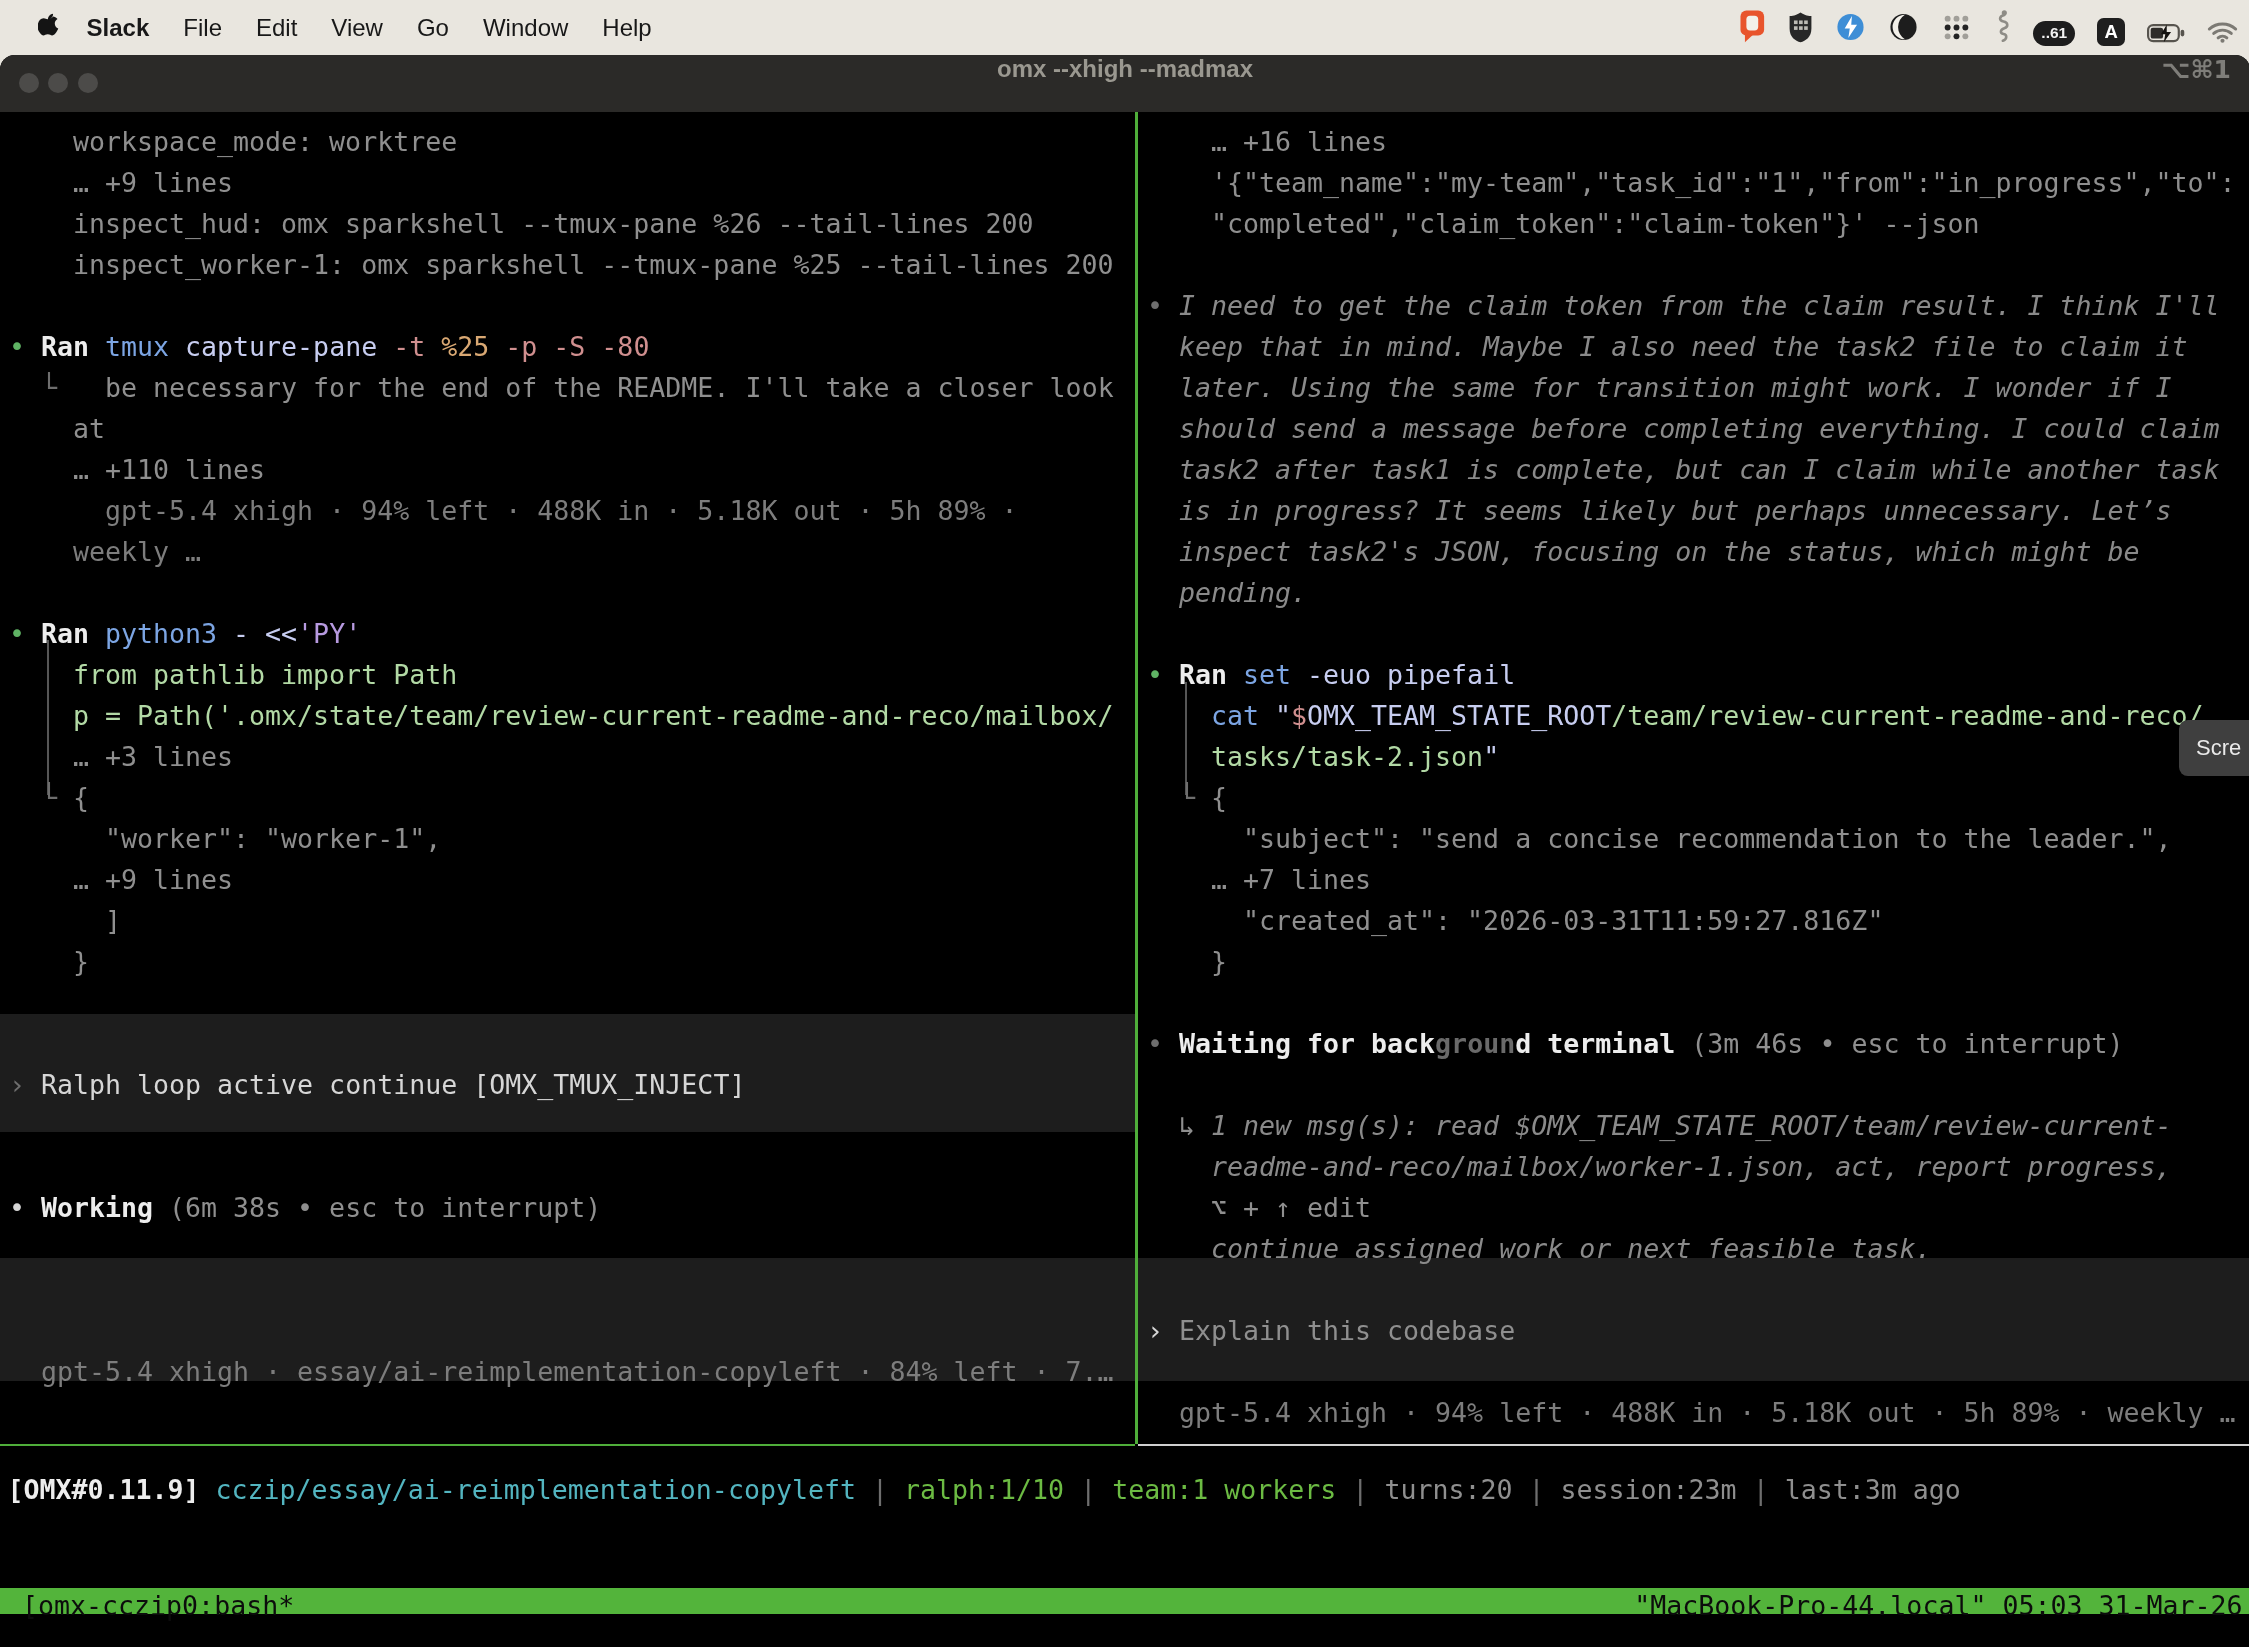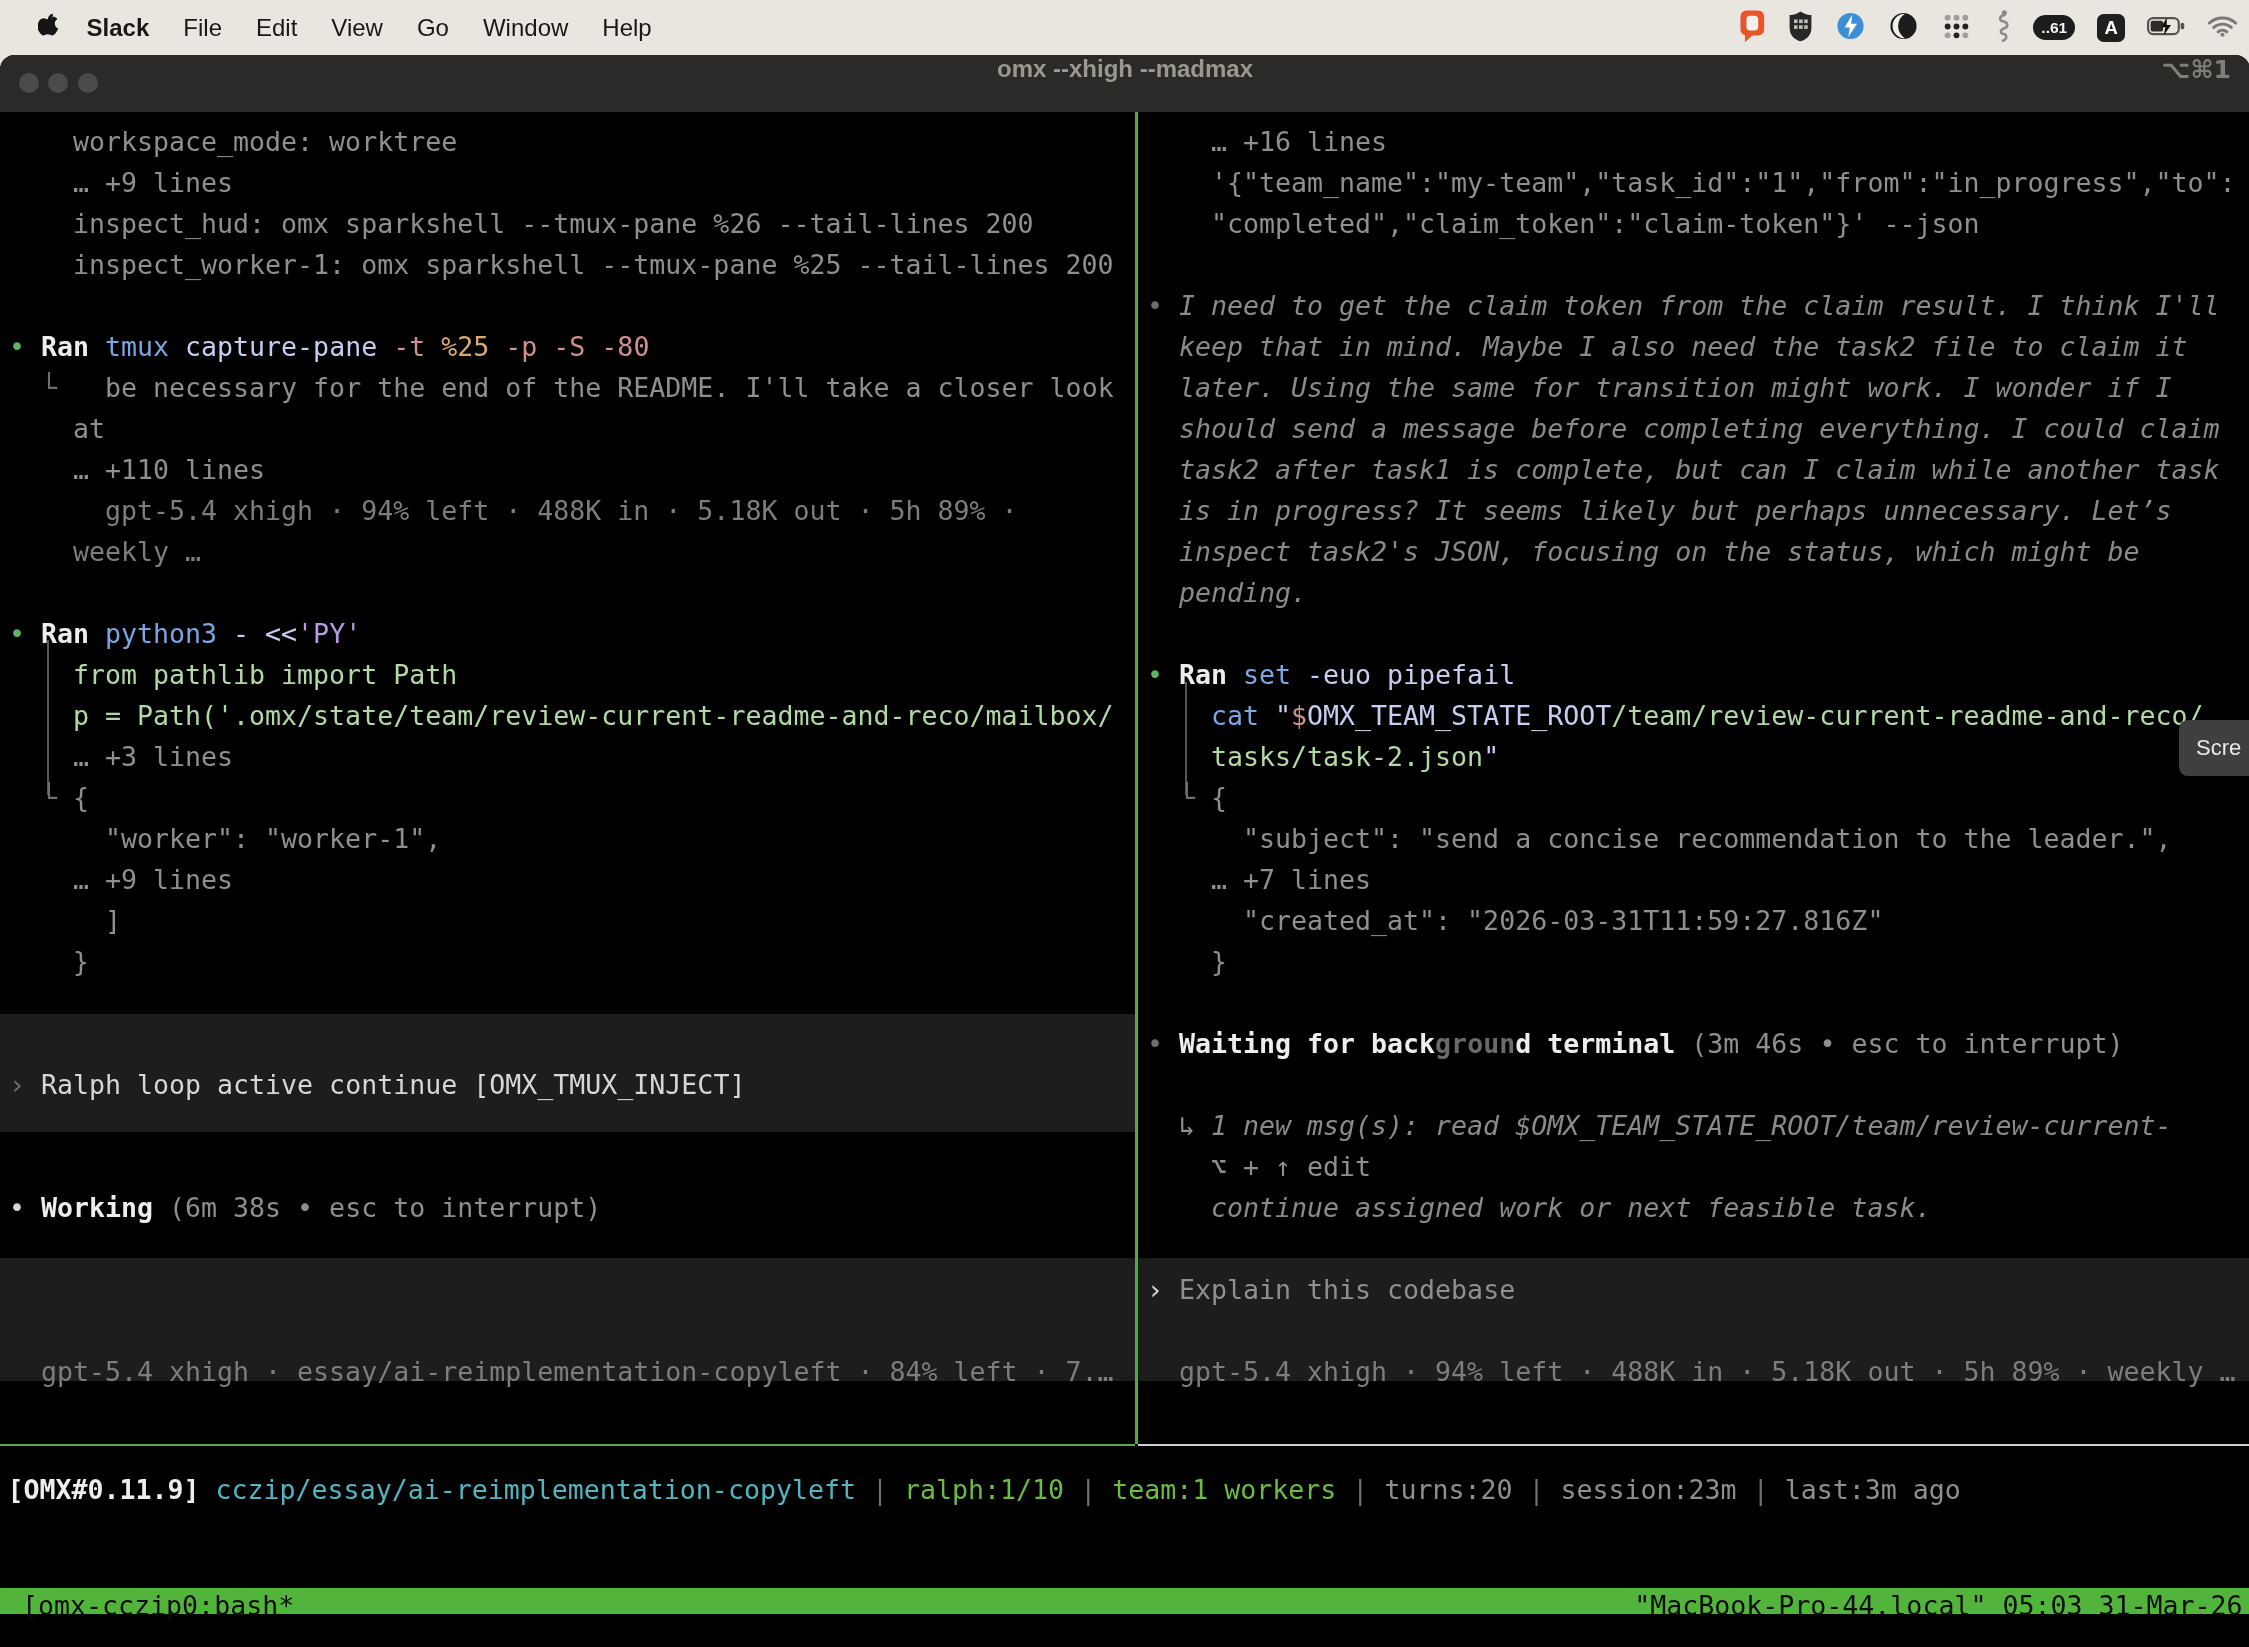--- a/index.html
+++ b/index.html
@@ -5,21 +5,21 @@
   html,body{margin:0;padding:0;background:#000;}
   .screen{position:relative;width:2250px;height:1648px;background:#000;overflow:hidden;
           font-family:"DejaVu Sans Mono",monospace;}
   
   .menubar{position:absolute;top:0;left:0;right:0;height:55px;background:#e9e6df;
            display:flex;justify-content:space-between;align-items:center;z-index:5;
            font-family:"Liberation Sans",sans-serif;color:#181818;}
   .mb-left{display:flex;align-items:center;padding-left:38px;}
   .mb-app{font-weight:bold;font-size:24px;margin-left:26.6px;}
   .mb-items{display:flex;gap:34px;margin-left:34px;font-size:24px;}
-  .mb-right{display:flex;align-items:center;gap:22px;padding-right:11.8px;}
+  .mb-right{display:flex;align-items:flex-end;gap:22px;padding-right:11.8px;}
   .badge61{background:#1d1d1d;color:#f2f2f2;border-radius:13.3px;padding:3.7px 8px;
            font-size:15.5px;font-weight:bold;}
   .srcA{background:#1f1f1f;color:#fff;border-radius:6.6px;width:28px;height:28px;
         display:flex;align-items:center;justify-content:center;font-size:18.5px;font-weight:bold;}
   
   .corner-bg{position:absolute;top:55px;left:0;right:0;height:29.5px;background:#e9e6df;z-index:0;}
   .window{position:absolute;top:55px;left:0;right:0;bottom:0;background:#000;
           border-radius:14.8px 14.8px 0 0;overflow:hidden;z-index:1;}
   .titlebar{position:relative;height:57px;background:#2b2a28;}
   .tlights{position:absolute;left:18.5px;top:17.7px;display:flex;gap:9.6px;}
@@ -248,20 +248,21 @@
             <div class="trow"><span class="seg seg-gr">    tasks/task-2.json</span><span class="seg seg-lv">"</span></div>
             <div class="trow"><span class="seg seg-gd">  └ </span><span class="seg seg-g">{</span></div>
             <div class="trow"><span class="seg seg-g">      "subject": "send a concise recommendation to the leader.",</span></div>
             <div class="trow"><span class="seg seg-g">    … +7 lines</span></div>
             <div class="trow"><span class="seg seg-g">      "created_at": "2026-03-31T11:59:27.816Z"</span></div>
             <div class="trow"><span class="seg seg-g">    }</span></div>
             <div class="trow"></div>
             <div class="trow"><span class="seg seg-gd">• </span><span class="seg seg-w">Waiting for back</span><span class="seg seg-wd">groun</span><span class="seg seg-w">d terminal </span><span class="seg seg-g">(3m 46s • esc to interrupt)</span></div>
             <div class="trow"></div>
             <div class="trow"><span class="seg seg-g">  ↳ </span><span class="seg seg-it">1 new msg(s): read $OMX_TEAM_STATE_ROOT/team/review-current-</span></div>
+            <div class="trow"><span class="seg seg-it">    readme-and-reco/mailbox/worker-1.json, act, report progress,</span></div>
             <div class="trow"><span class="seg seg-g">    ⌥ + ↑ edit</span></div>
             <div class="trow"><span class="seg seg-it">    continue assigned work or next feasible task.</span></div>
             <div class="trow"></div>
             <div class="trow"><span class="seg seg-wl">› </span><span class="seg seg-g">Explain this codebase</span></div>
             <div class="trow"></div>
             <div class="trow"><span class="seg seg-st">  gpt-5.4 xhigh · 94% left · 488K in · 5.18K out · 5h 89% · weekly …</span></div>
           </div>
       </div>
 
       <div class="sep sep-l"></div>

